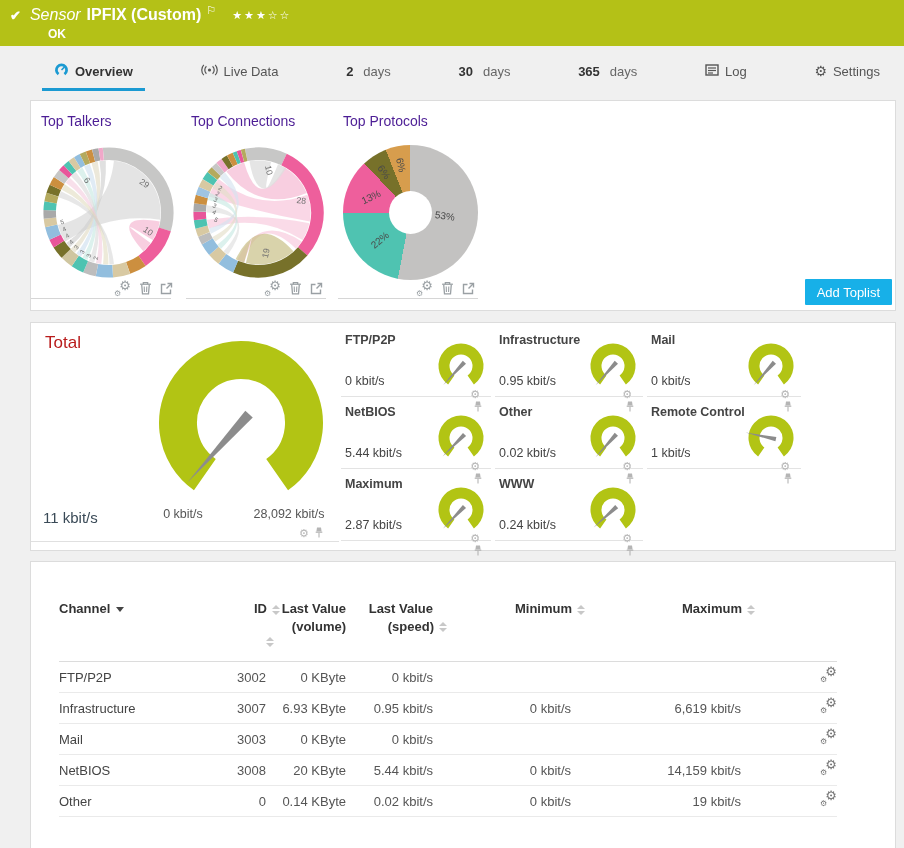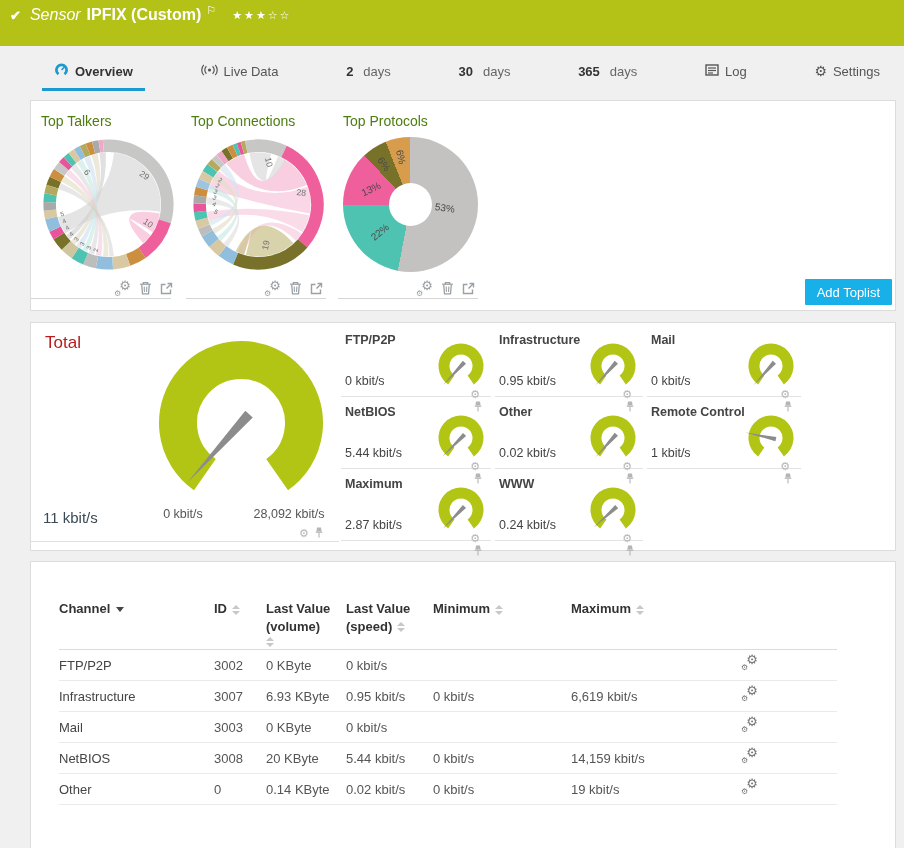--- a/index.html
+++ b/index.html
@@ -26,21 +26,21 @@
   .tab.active::after { content:""; position:absolute; left:0; right:0; bottom:0; height:3px; background:#1b9ad2; }
   .tab b { color:#333; margin-right:4px; }
   .tab .days { color:#666; font-weight:normal; }
   
   .card { position:absolute; left:30px; width:866px; background:#fff; border:1px solid #dcdcdc; }
   #card-toplists { top:100px; height:211px; }
   #card-gauges   { top:322px; height:229px; }
   #card-table    { top:561px; height:300px; border-bottom:none; }
   
   .tl-block { position:absolute; top:12px; width:140px; }
-  .tl-title { font-size:14px; color:#4d7c0f; margin-bottom:8px; }
+  .tl-title { font-size:14px; color:#4c1d95; margin-bottom:16px; }
   .tl-chart { width:135px; height:135px; position:relative; }
   .tl-icons { position:absolute; top:168px; right:8px; display:flex; gap:8px; align-items:center; color:#9aa0a4; }
   .tl-line { position:absolute; top:197px; height:0; border-bottom:1px solid #d6d6d6; width:140px; }
   .donut { width:135px; height:135px; border-radius:50%; position:relative; }
   .donut-hole { position:absolute; left:50%; top:50%; width:22px; height:22px; margin:-11px 0 0 -11px;
     background:#fff; border-radius:50%; }
   .donut-label { position:absolute; font-size:10px; color:#4a4a4a; white-space:nowrap; }
   .btn-add { position:absolute; right:3px; top:178px; height:26px; padding:0 12px; background:#17b0e8;
     color:#fff; border:none; font-size:13px; font-family:"Liberation Sans",sans-serif; cursor:pointer; border-radius:1px; }
   
@@ -57,22 +57,22 @@
   .g-cell { position:relative; border-bottom:1px solid #e3e3e3; }
   .g-cell.empty { border-bottom:none; }
   .g-cell .lbl { position:absolute; left:4px; top:8px; font-size:12.5px; font-weight:bold; color:#444; }
   .g-cell .val { position:absolute; left:4px; bottom:8px; font-size:12.5px; color:#444; }
   .g-cell svg { position:absolute; right:2px; top:12px; }
   .g-cell .mini-icons { position:absolute; right:6px; bottom:-4px; }
   .gear-glyph { font-size:11px; line-height:11px; }
   
   table { border-collapse:collapse; margin:38px 0 0 28px; width:778px; table-layout:fixed; }
   th { text-align:left; vertical-align:top; font-size:13px; color:#333; font-weight:bold;
-    line-height:1.35; padding:0 0 2px 0; }
-  th.r, td.r { }
+    line-height:1.35; padding:0 0 14px 0; }
+  th.r, td.r { text-align:right; }
   thead tr { border-bottom:1px solid #dcdcdc; }
   td { height:31px; padding:0; font-size:13px; color:#555; border-bottom:1px solid #eaeaea; }
   td.ch { color:#444; }
   .sortud { display:inline-flex; flex-direction:column; gap:2px; margin-left:5px; vertical-align:middle; }
   .sortud.out { margin-right:-14px; }
   .sortud.center { margin:2px auto 0 auto; display:flex; }
   .tu { width:0; height:0; border-left:4px solid transparent; border-right:4px solid transparent; border-bottom:4px solid #c8c8c8; }
   .tdn { width:0; height:0; border-left:4px solid transparent; border-right:4px solid transparent; border-top:4px solid #c8c8c8; }
   .td-active { display:inline-block; width:0; height:0; border-left:4px solid transparent;
     border-right:4px solid transparent; border-top:5px solid #444; margin-left:6px; vertical-align:middle; }
@@ -85,20 +85,21 @@
 <body>
 
 <div class="hdr">
   <div class="hdr-row1">
     <span class="hdr-check">✔</span>
     <span class="hdr-kind">Sensor</span>
     <span class="hdr-title">IPFIX (Custom)</span>
     <span class="hdr-flag">⚐</span>
     <span class="hdr-stars">★★★☆☆</span>
   </div>
+  <div class="hdr-status">OK</div>
 </div>
 
 <div class="tabbar" id="tabbar">
     <div class="tab active">
       <span><svg width="15" height="13" viewBox="0 0 16 14">
           <path d="M4.85 12 A5.5 5.5 0 1 1 11.15 12" fill="none" stroke="#1b9ad2" stroke-width="3"></path>
           <line x1="8" y1="7.5" x2="11.6" y2="3.9" stroke="#1b9ad2" stroke-width="1.6"></line>
         </svg></span>
       <span>Overview</span>
     </div>

